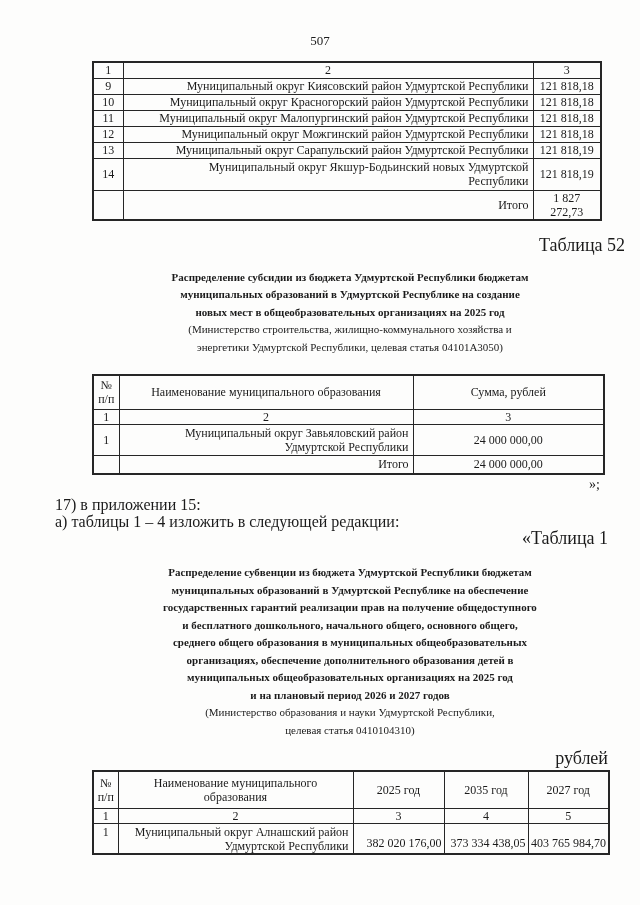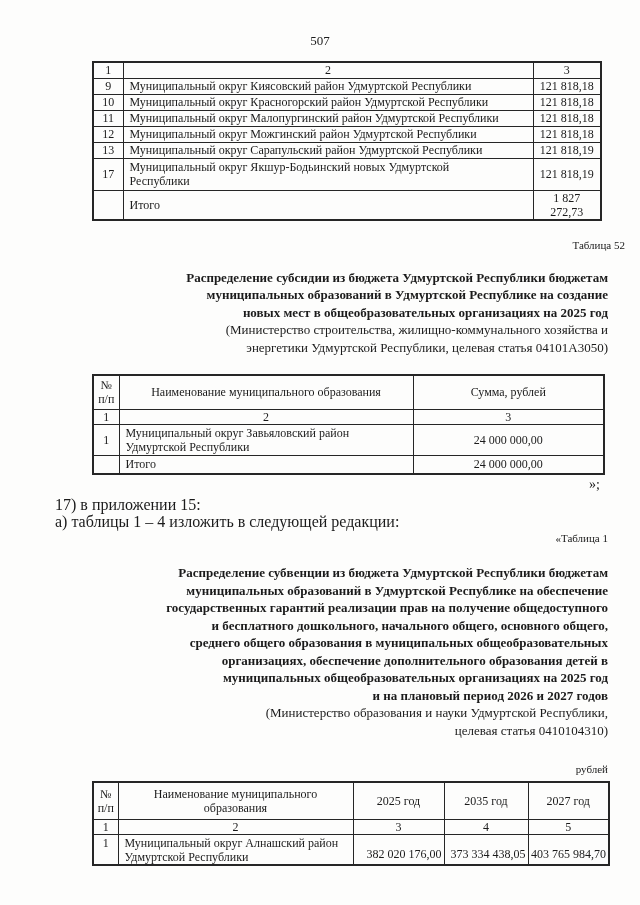--- a/index.html
+++ b/index.html
@@ -25,21 +25,21 @@
     font-size:12px;
     line-height:14px;
     border:2px solid #262626;
   }
   table.doc td{
     border:1px solid #262626;
     padding:0 2px;
     overflow:hidden;
     vertical-align:middle;
   }
-  table.doc td.name{ text-align:left; padding-left:6px; padding-right:4px;}
+  table.doc td.name{ text-align:right; padding-left:6px; padding-right:4px;}
   table.doc td.ctr{ text-align:center; }
   table.doc td.num{ text-align:center; }
   table.doc .bold{ font-weight:normal; }
   .preline{ white-space:pre-line; }
   .t1{ margin-top:13px; width:508px; }
   .t1 tr{ height:16px; }
   .t1 tr.tall{ height:32px; }
   .t1 tr.total{ height:17px; }
   .t2{ margin-top:18px; width:511px; }
   .t2 tr.hdr{ height:34px; }
@@ -49,30 +49,30 @@
   .t3{ margin-top:5px; width:516px; }
   .t3 tr.hdr{ height:37px; }
   .t3 tr.numline{ height:15px; }
   .t3 tr.data{ height:28px; }
   .t3 td.val{ vertical-align:top; text-align:right; padding-top:12px; padding-right:2px;}
   .t3 td.topname{ vertical-align:top; padding-top:1px;}
   
   .rightcap{
     margin-left:92px; width:533px;
     text-align:right;
-    font-size:11px; line-height:14px;
+    font-size:18px; line-height:14px;
   }
   .cap52{ margin-top:17px; }
   .quote-end{ width:508px; margin-top:3px; font-size:14px; }
   .cap-t1{ width:516px; margin-top:1px; }
-  .rub{ width:516px; margin-top:23px;text-align:right; }
+  .rub{ width:516px; margin-top:12px;text-align:right; }
   .heading{
     margin-left:92px; width:516px;
-    text-align:right;
-    font-size:13px;
+    text-align:center;
+    font-size:11px;
     line-height:17.5px;
     font-weight:bold;
   }
   .h1{ margin-top:17px; }
   .h2{ margin-top:19px; }
   .heading .sub{ font-weight:normal; }
   .para{
     margin-left:55px;
     font-size:16px;
     line-height:17px;
@@ -117,21 +117,21 @@
         <td class="num">12</td>
         <td class="name">Муниципальный округ Можгинский район Удмуртской Республики</td>
         <td class="ctr">121 818,18</td>
       </tr>
       <tr>
         <td class="num">13</td>
         <td class="name">Муниципальный округ Сарапульский район Удмуртской Республики</td>
         <td class="ctr">121 818,19</td>
       </tr>
       <tr class="tall">
-        <td class="num">17</td>
+        <td class="num">14</td>
         <td class="name preline">Муниципальный округ Якшур-Бодьинский новых Удмуртской
 Республики</td>
         <td class="ctr">121 818,19</td>
       </tr>
       <tr class="total">
         <td></td>
         <td class="name bold">Итого</td>
         <td class="ctr bold">1 827 272,73</td>
       </tr>
     </tbody>

